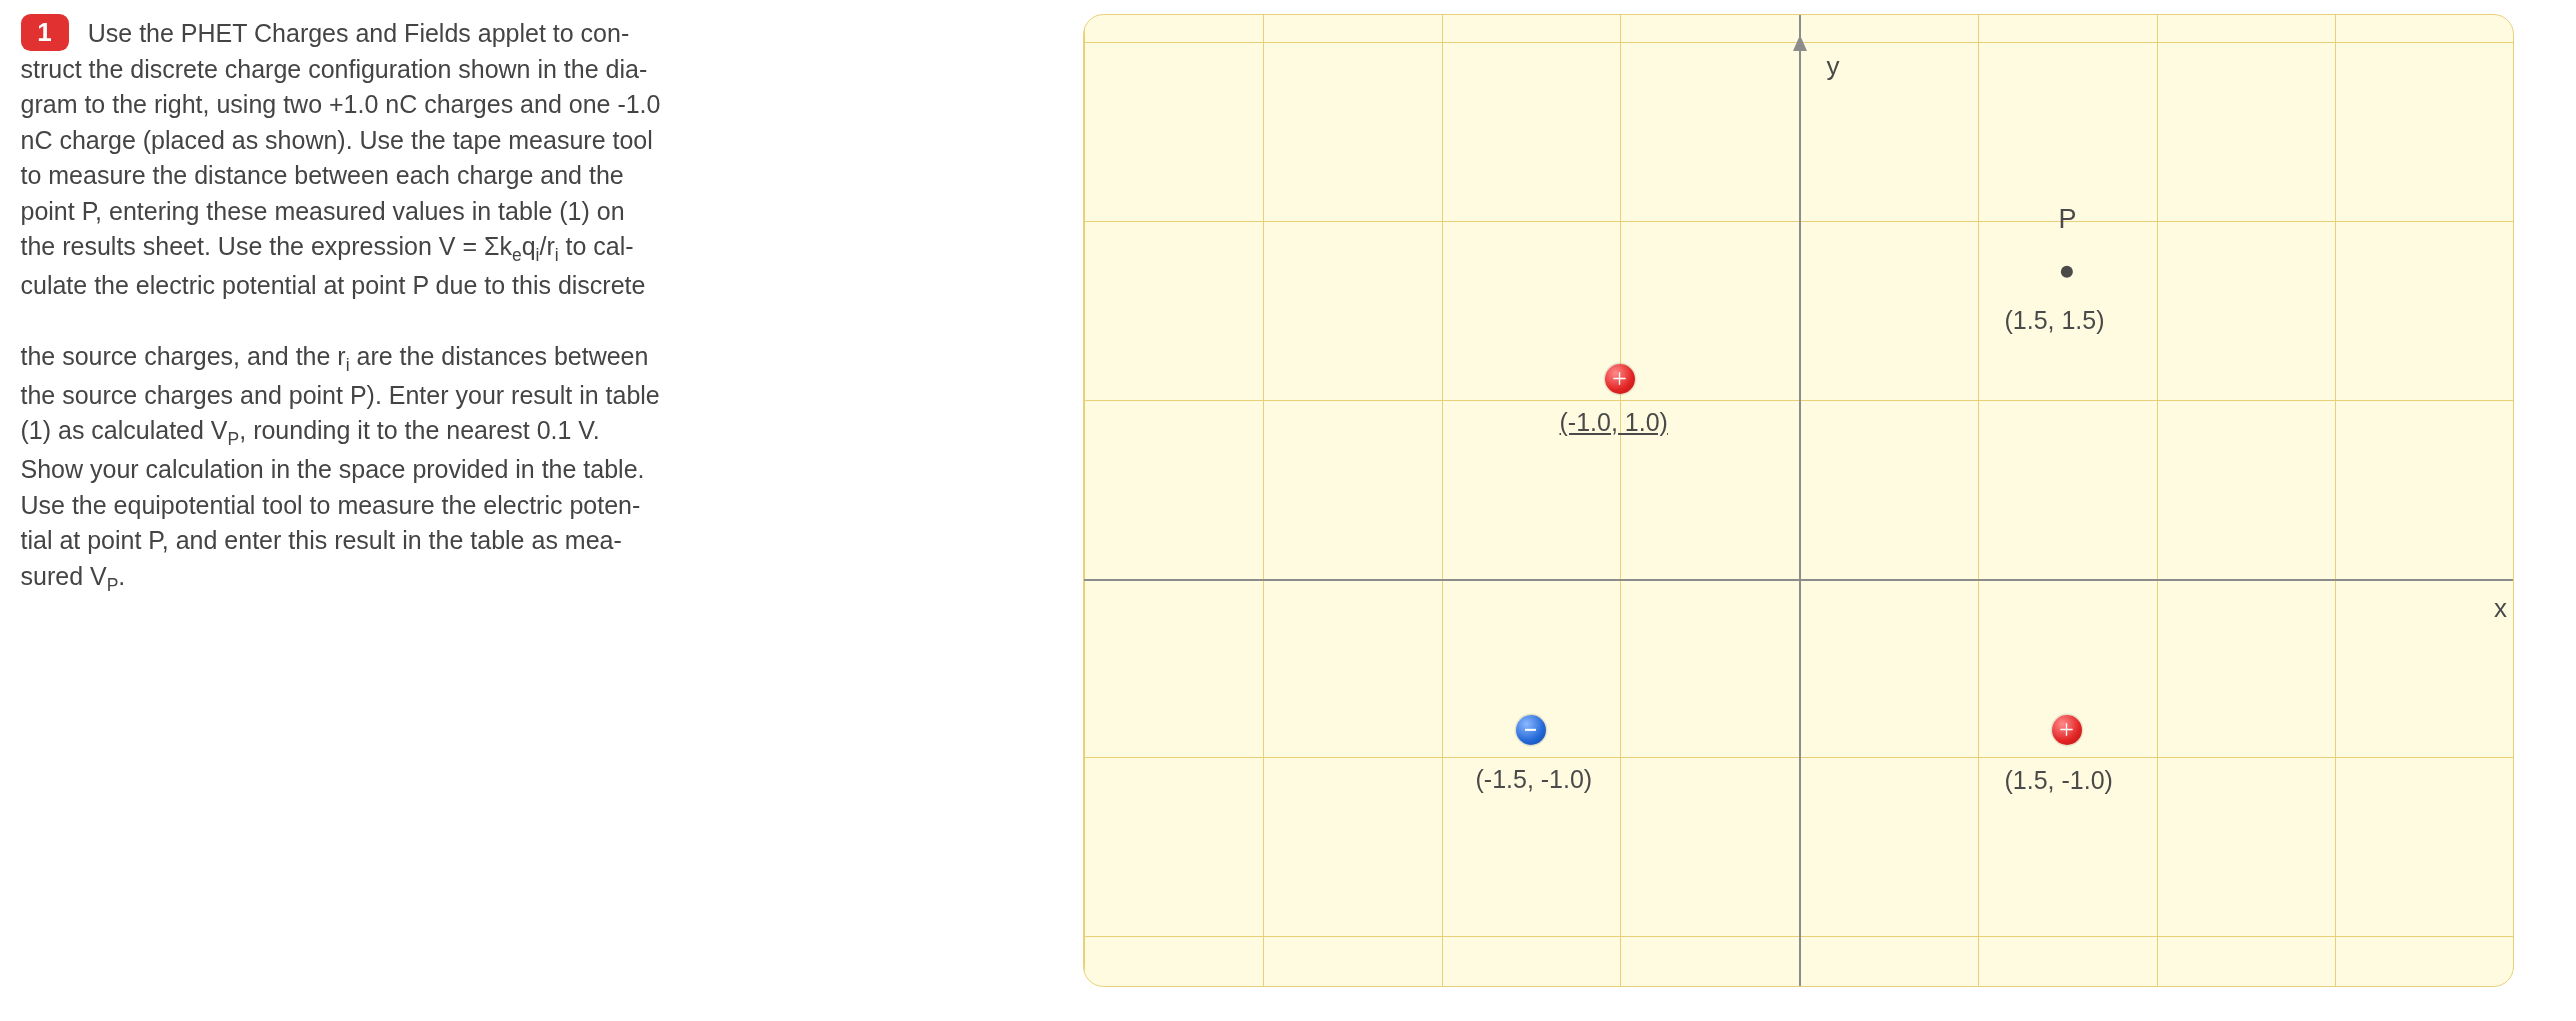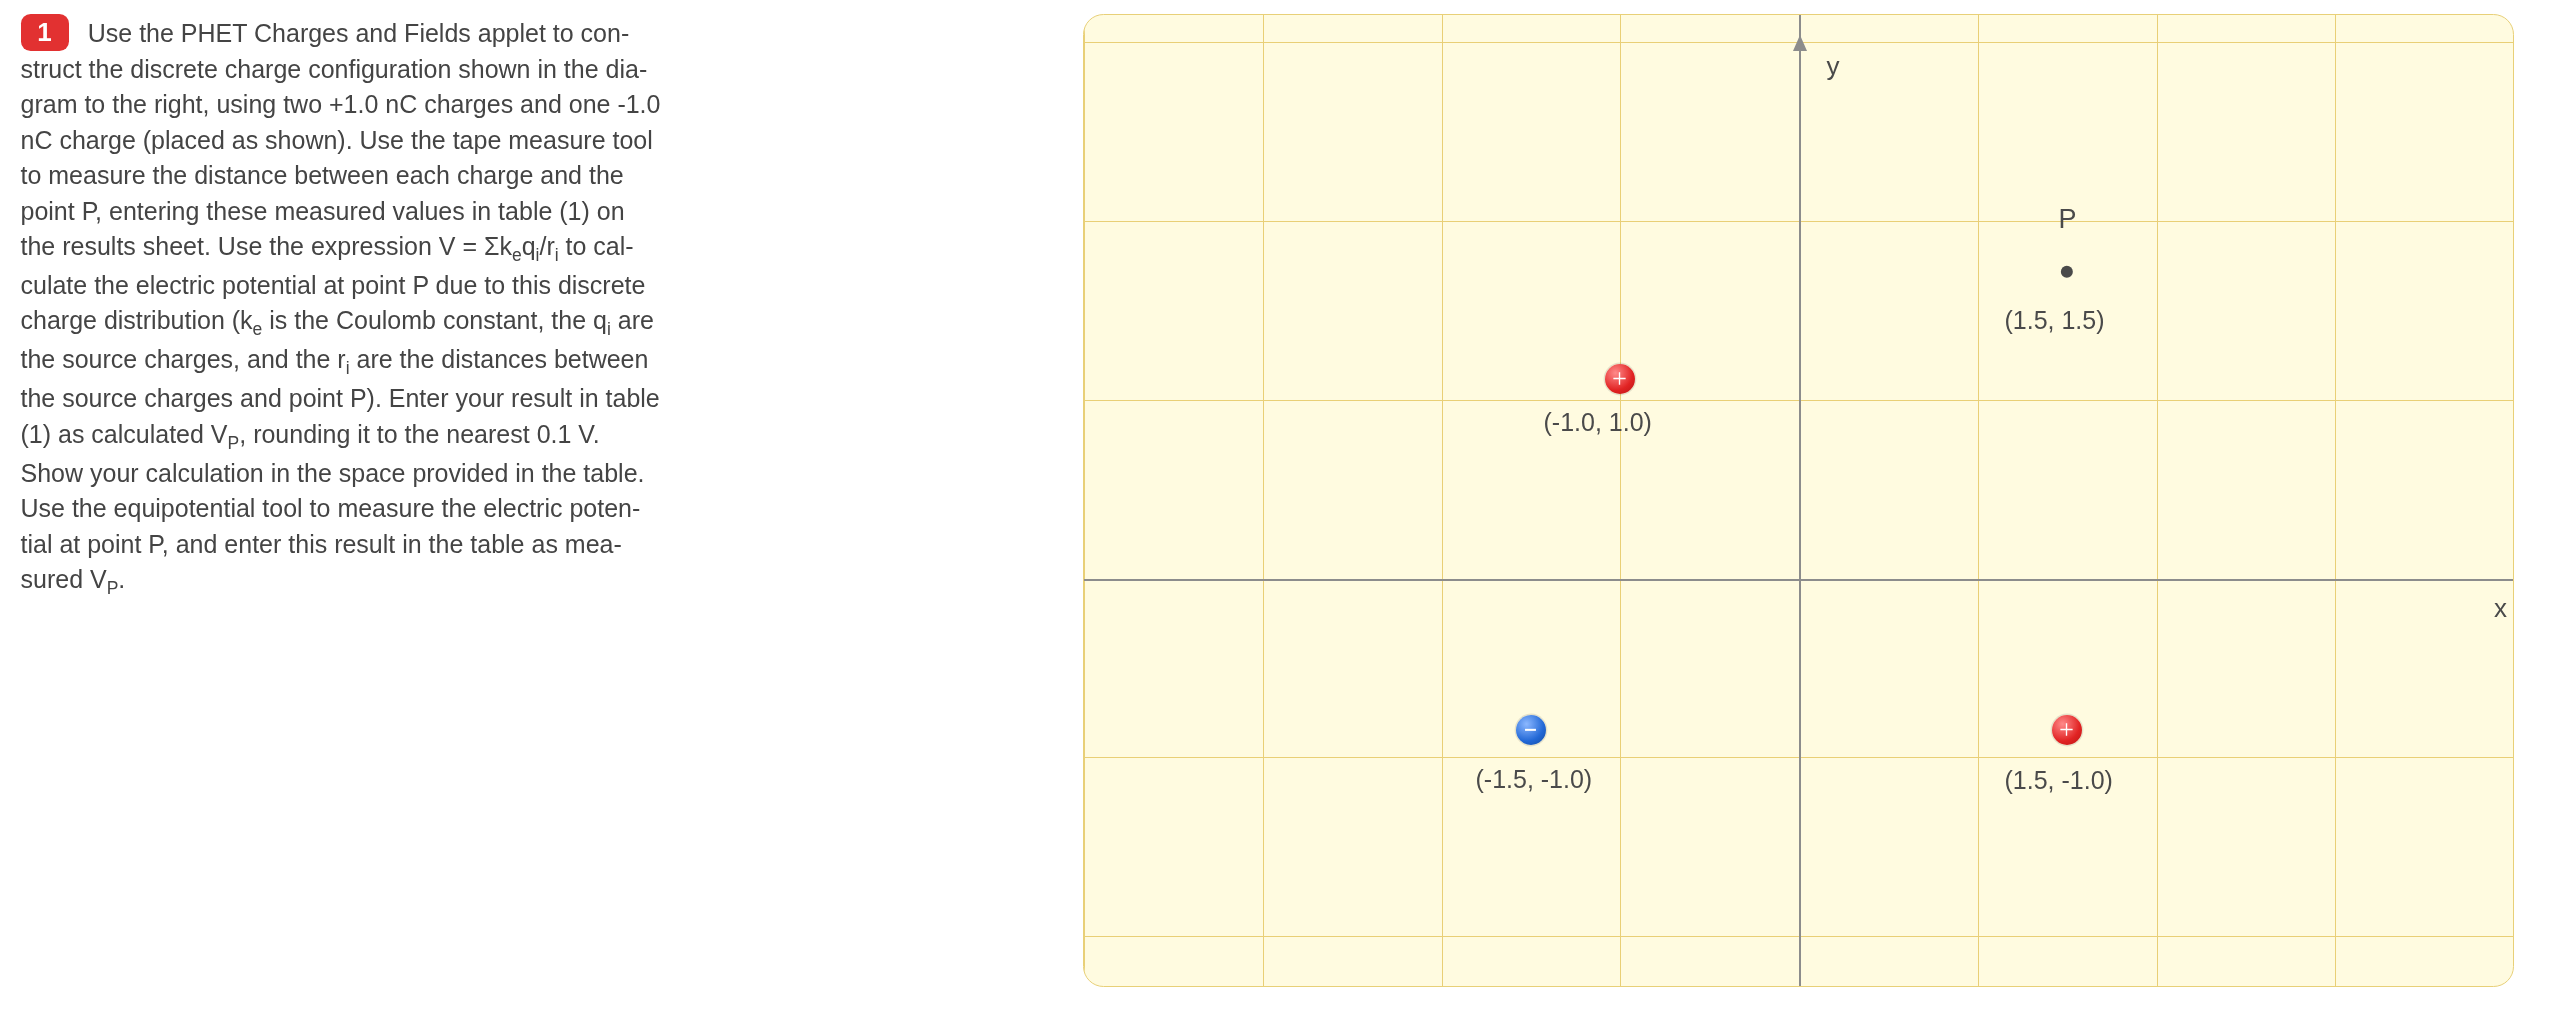--- a/index.html
+++ b/index.html
@@ -113,21 +113,21 @@
   <p>
     <span class="badge">1</span>
     <span>Use the PHET Charges and Fields applet to con-</span><br>
     <span>struct the discrete charge configuration shown in the dia-</span><br>
     <span>gram to the right, using two +1.0 nC charges and one -1.0</span><br>
     <span>nC charge (placed as shown). Use the tape measure tool</span><br>
     <span>to measure the distance between each charge and the</span><br>
     <span>point P, entering these measured values in table (1) on</span><br>
     <span><span>the results sheet. Use the expression V = Σk</span><span class="sub">e</span><span>q</span><span class="sub">i</span><span>/r</span><span class="sub">i</span><span> to cal-</span></span><br>
     <span>culate the electric potential at point P due to this discrete</span><br>
-    <span><span>charge distribution (k</span><span class="sub">e</span><span> is the Coulomb constant, the q</span><span class="sub">i</span><span> are</span></span><br>
+    <br>
     <span><span>the source charges, and the r</span><span class="sub">i</span><span> are the distances between</span></span><br>
     <span>the source charges and point P). Enter your result in table</span><br>
     <span><span>(1) as calculated V</span><span class="sub">P</span><span>, rounding it to the nearest 0.1 V.</span></span><br>
     <span>Show your calculation in the space provided in the table.</span><br>
     <span>Use the equipotential tool to measure the electric poten-</span><br>
     <span>tial at point P, and enter this result in the table as mea-</span><br>
     <span><span>sured V</span><span class="sub">P</span><span>.</span></span>
   </p>
 </div>
 
@@ -161,21 +161,21 @@
 
     <div class="dot" style="left: 983px; top: 257px;"></div>
     <div class="lbl" style="left: 975px; top: 185px; font-size:27px;">P</div>
     <div class="lbl" style="left: 921px; top: 288px;">(1.5, 1.5)</div>
 
     <div class="charge pos" style="left: 536px; top: 364px;">
       <svg width="15" height="15" viewBox="0 0 22 22">
           <path d="M10 2h2v18h-2z M2 10h18v2H2z" fill="#fff"></path>
         </svg>
     </div>
-    <div class="lbl" style="left: 460px; top: 390px;">(-1.0, 1.0)</div>
+    <div class="lbl" style="left: 476px; top: 390px; text-decoration: underline;">(-1.0, 1.0)</div>
 
     <div class="charge neg" style="left: 447px; top: 715px;">
       <svg width="15" height="15" viewBox="0 0 22 22">
           <rect x="3" y="10" width="16" height="3" fill="#fff"></rect>
         </svg>
     </div>
     <div class="lbl" style="left: 392px; top: 747px;">(-1.5, -1.0)</div>
 
     <div class="charge pos" style="left: 983px; top: 715px;">
       <svg width="15" height="15" viewBox="0 0 22 22">

